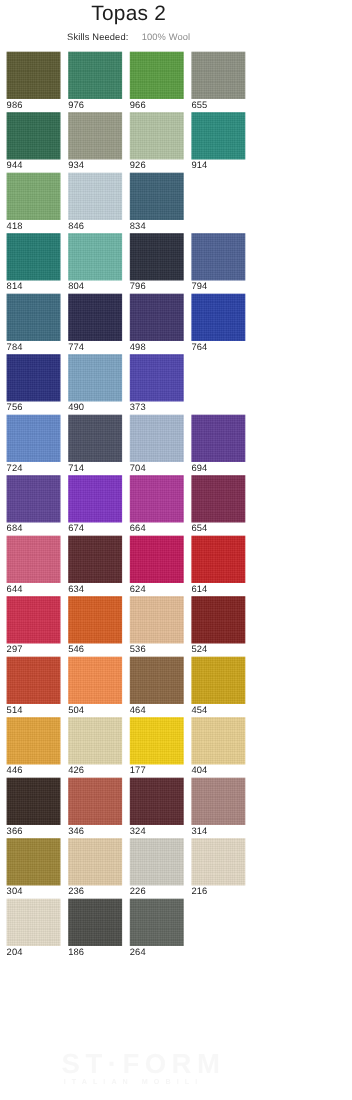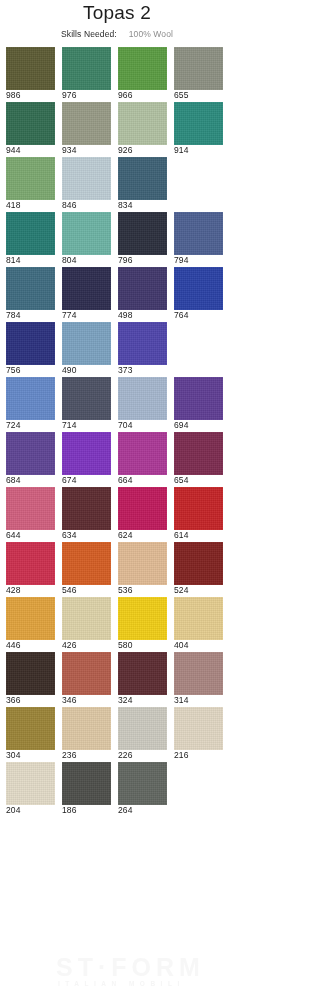--- a/index.html
+++ b/index.html
@@ -286,47 +286,65 @@
           <div class="code">624</div>
         </div>
         <div class="cell">
           <div class="swatch" style="background-color: rgb(196, 35, 39);"></div>
           <div class="code">614</div>
         </div>
       </div>
       <div class="row">
         <div class="cell">
           <div class="swatch" style="background-color: rgb(204, 47, 78);"></div>
-          <div class="code">428</div>
+          <div class="code">297</div>
         </div>
         <div class="cell">
           <div class="swatch" style="background-color: rgb(212, 93, 35);"></div>
           <div class="code">546</div>
         </div>
         <div class="cell">
           <div class="swatch" style="background-color: rgb(224, 186, 148);"></div>
           <div class="code">536</div>
         </div>
         <div class="cell">
           <div class="swatch" style="background-color: rgb(128, 34, 32);"></div>
           <div class="code">524</div>
         </div>
       </div>
       <div class="row">
         <div class="cell">
+          <div class="swatch" style="background-color: rgb(195, 71, 48);"></div>
+          <div class="code">514</div>
+        </div>
+        <div class="cell">
+          <div class="swatch" style="background-color: rgb(242, 139, 77);"></div>
+          <div class="code">504</div>
+        </div>
+        <div class="cell">
+          <div class="swatch" style="background-color: rgb(138, 103, 68);"></div>
+          <div class="code">464</div>
+        </div>
+        <div class="cell">
+          <div class="swatch" style="background-color: rgb(201, 163, 27);"></div>
+          <div class="code">454</div>
+        </div>
+      </div>
+      <div class="row">
+        <div class="cell">
           <div class="swatch" style="background-color: rgb(224, 162, 60);"></div>
           <div class="code">446</div>
         </div>
         <div class="cell">
           <div class="swatch" style="background-color: rgb(221, 210, 168);"></div>
           <div class="code">426</div>
         </div>
         <div class="cell">
           <div class="swatch" style="background-color: rgb(240, 205, 22);"></div>
-          <div class="code">580</div>
+          <div class="code">177</div>
         </div>
         <div class="cell">
           <div class="swatch" style="background-color: rgb(228, 204, 142);"></div>
           <div class="code">404</div>
         </div>
       </div>
       <div class="row">
         <div class="cell">
           <div class="swatch" style="background-color: rgb(58, 44, 38);"></div>
           <div class="code">366</div>

